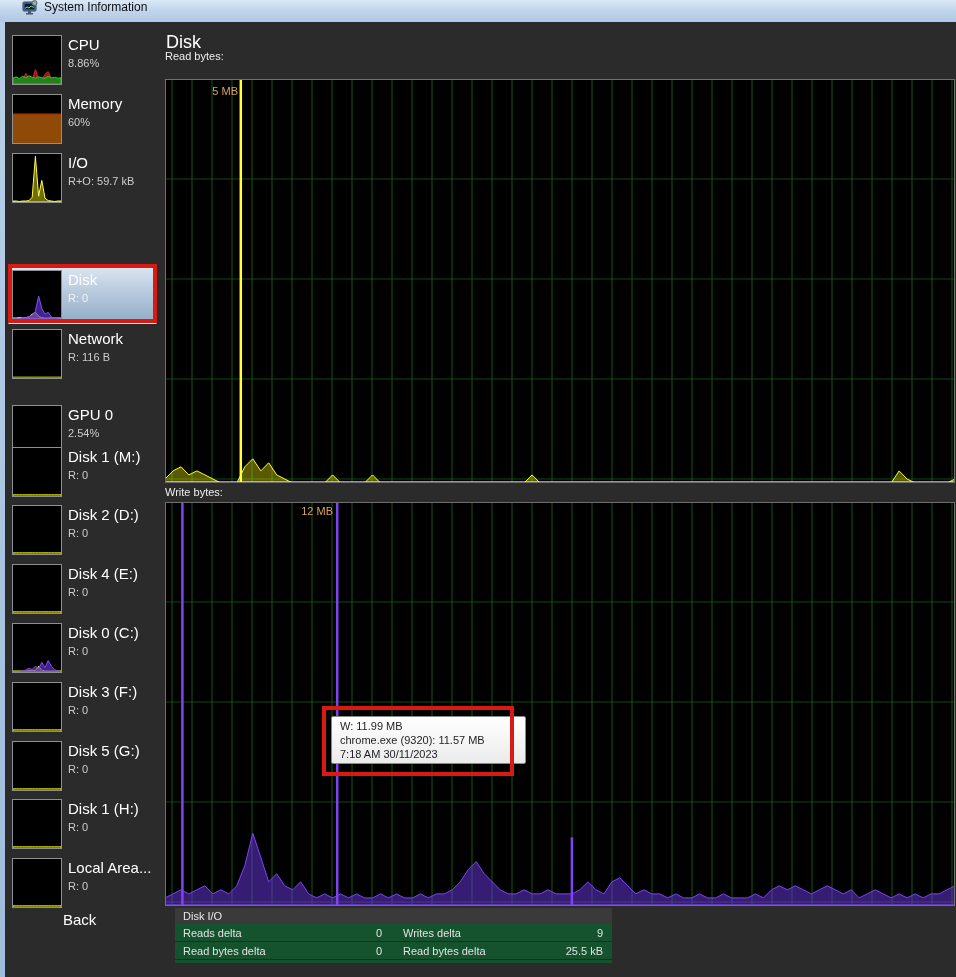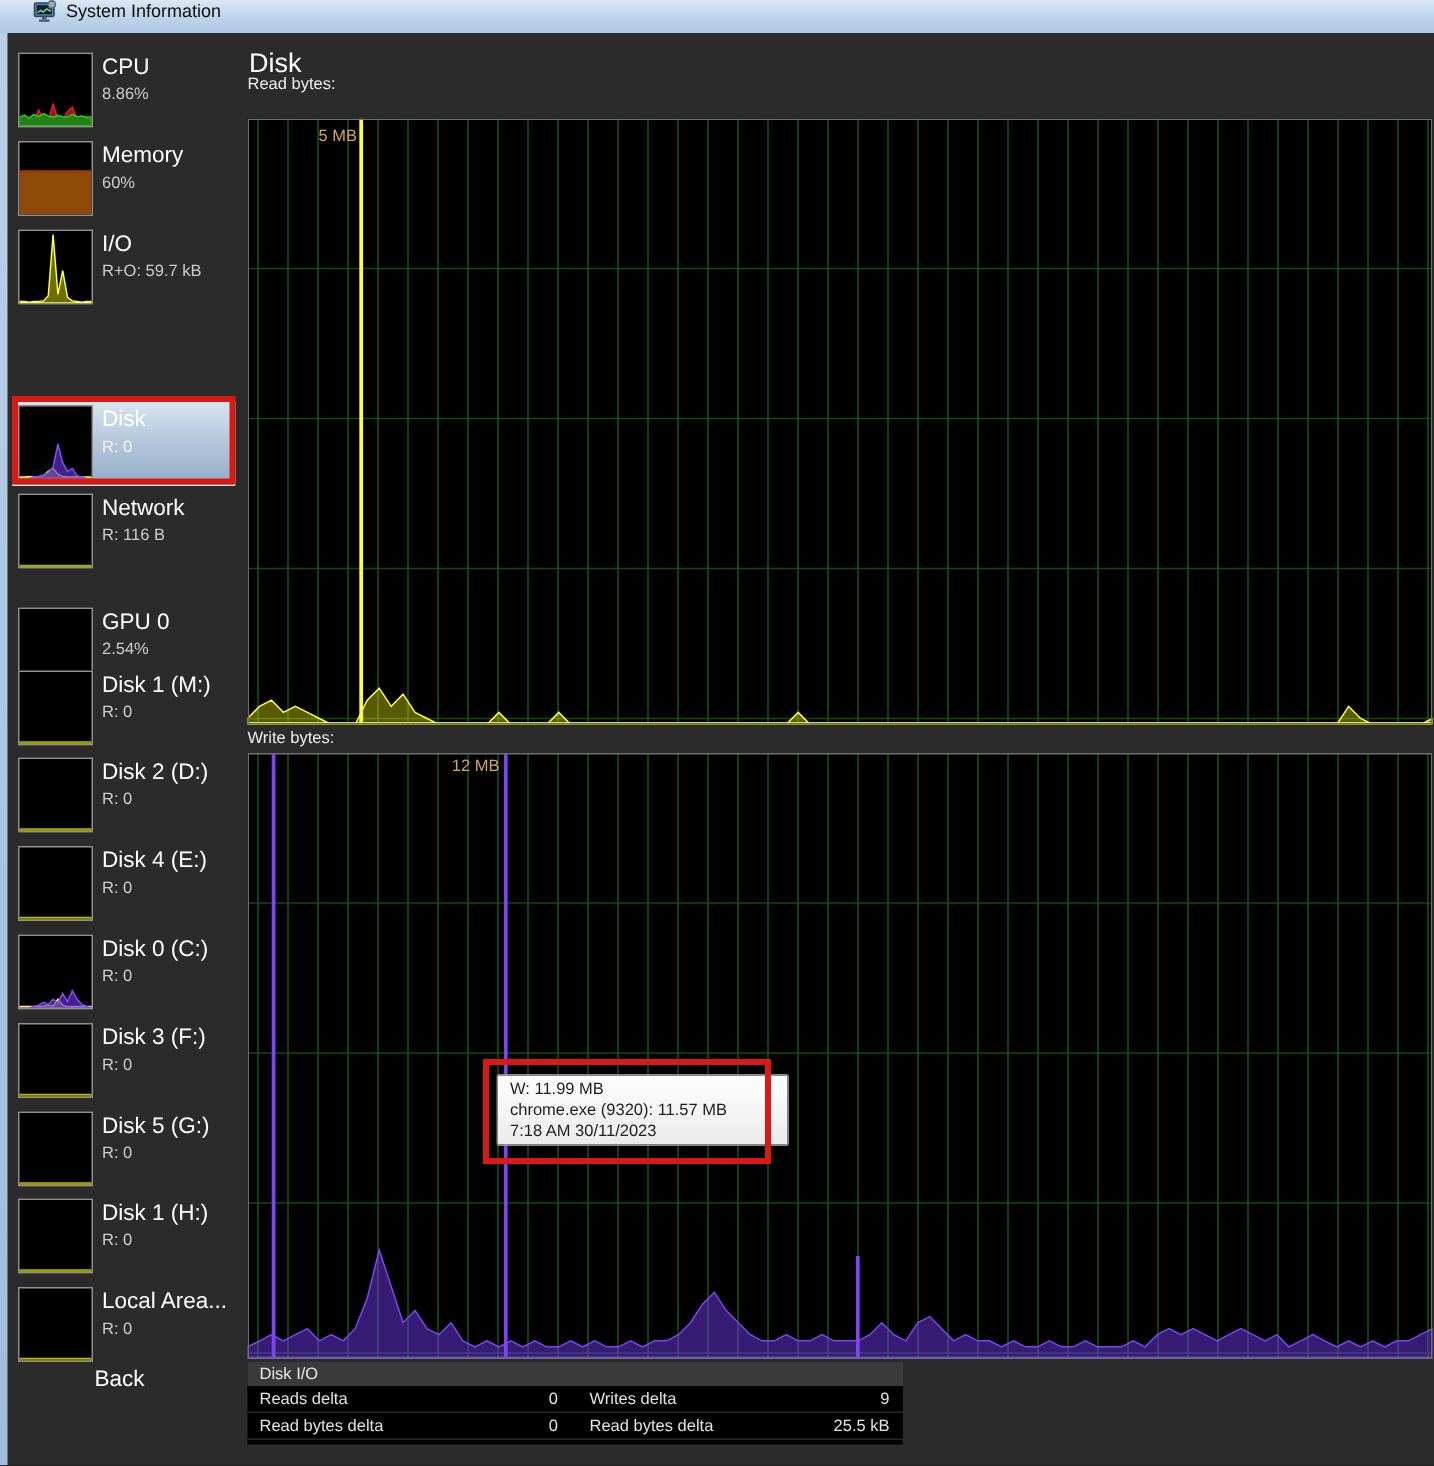--- a/index.html
+++ b/index.html
@@ -52,21 +52,21 @@
   .tooltip {
     position:absolute; left:331px; top:716px; width:195px;
     background: linear-gradient(#ffffff, #ebebeb);
     border:1px solid #8a8a8a; border-radius:2px;
     padding:2px 8px; font-size:11px; line-height:14px; color:#1e1e1e;
   }
   .annotation-box { position:absolute; border:4px solid #d91a12; }
   #annotation-sidebar { left:8px; top:264px; width:149px; height:59px; }
   #annotation-tooltip { left:322px; top:706px; width:192px; height:70px; }
   
-  .io-table { position:absolute; left:165px; top:908px; width:437px; background:#000000; padding-bottom:3px; }
+  .io-table { position:absolute; left:175px; top:908px; width:437px; background:#14532d; padding-bottom:3px; }
   .io-header { height:16px; line-height:16px; background:#3a3a3a; padding-left:8px;
                font-size:11px; color:#e8e8e8; }
   .io-row { position:relative; height:18px; line-height:18px; font-size:11px; color:#e2e2e2;
             border-bottom:1px solid #262626; }
   .io-row span { position:absolute; top:0; }
   .io-c1 { left:8px; }
   .io-v1 { left:100px; width:107px; text-align:right; }
   .io-c2 { left:228px; }
   .io-v2 { left:300px; width:128px; text-align:right; }
 </style>

